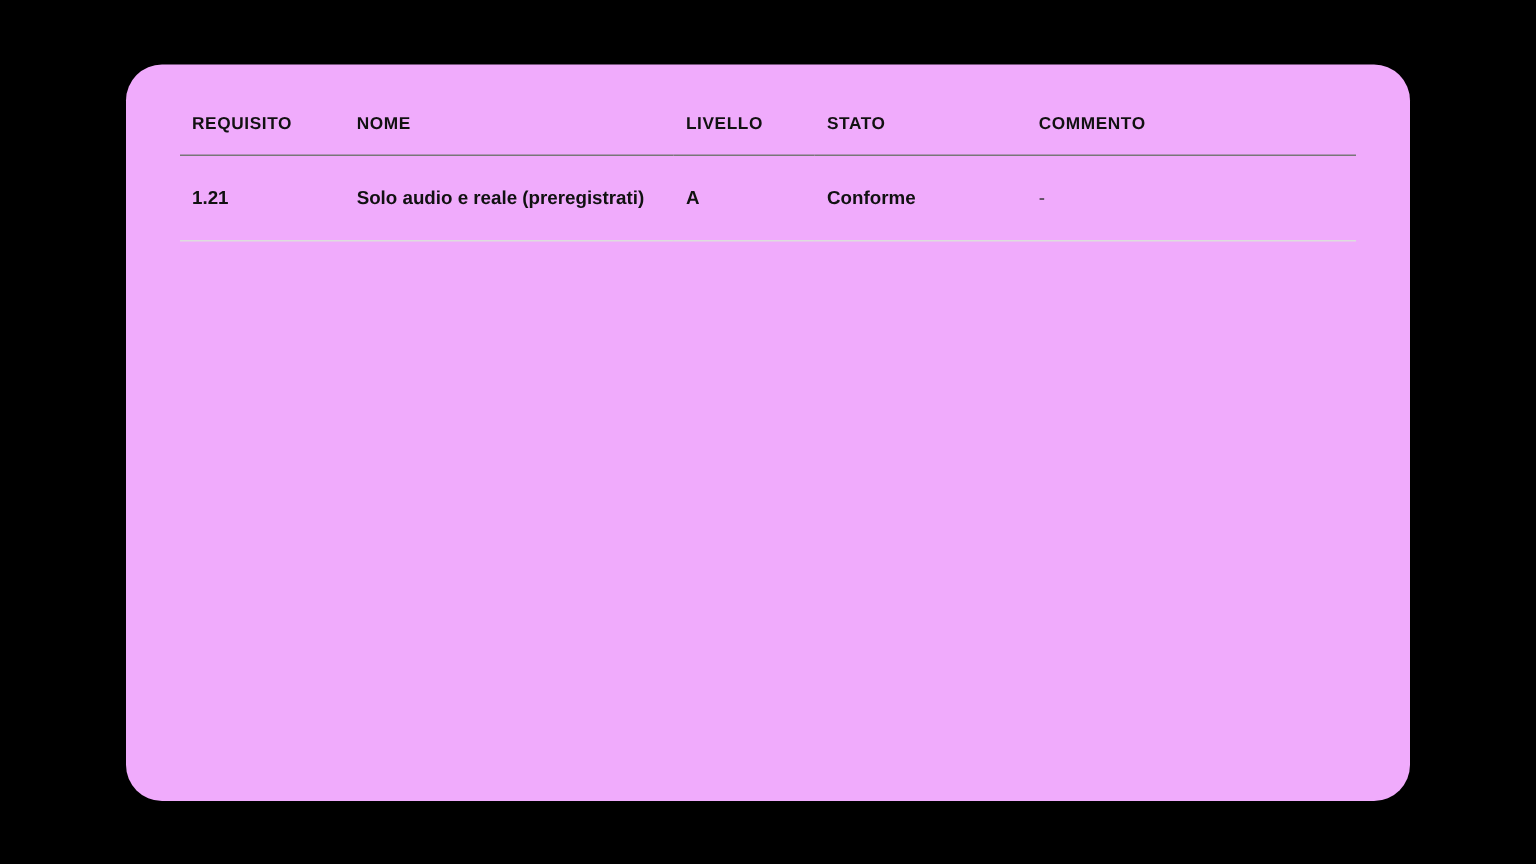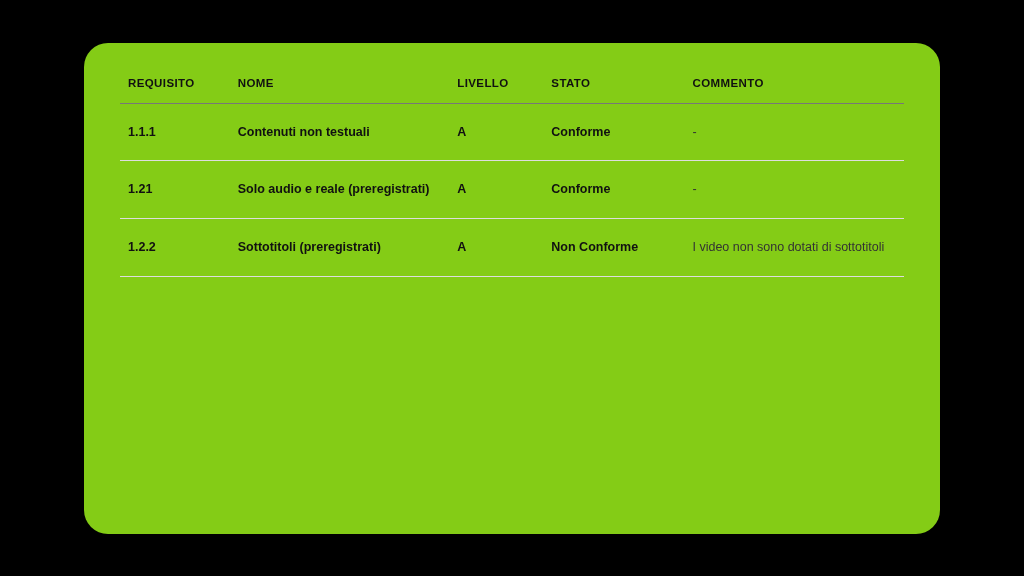--- a/index.html
+++ b/index.html
@@ -7,21 +7,21 @@
   body {
     background: #000;
     font-family: -apple-system, BlinkMacSystemFont, "Segoe UI", Arial, sans-serif;
     display: flex;
     align-items: center;
     justify-content: center;
   }
   .card {
     width: 856px;
     height: 491px;
-    background: #84cc16;
+    background: #f0abfc;
     border-radius: 24px;
     padding: 28px 36px 20px 36px;
     overflow: hidden;
   }
   table {
     width: 100%;
     border-collapse: collapse;
     table-layout: fixed;
   }
   thead th {
@@ -69,35 +69,21 @@
       <tr>
         <th>REQUISITO</th>
         <th>NOME</th>
         <th>LIVELLO</th>
         <th>STATO</th>
         <th>COMMENTO</th>
       </tr>
     </thead>
     <tbody>
       <tr>
-        <td class="req">1.1.1</td>
-        <td class="nome">Contenuti non testuali</td>
-        <td class="liv">A</td>
-        <td class="stato">Conforme</td>
-        <td class="comm">-</td>
-      </tr>
-      <tr>
         <td class="req">1.21</td>
         <td class="nome">Solo audio e reale (preregistrati)</td>
         <td class="liv">A</td>
         <td class="stato">Conforme</td>
         <td class="comm">-</td>
       </tr>
-      <tr>
-        <td class="req">1.2.2</td>
-        <td class="nome">Sottotitoli (preregistrati)</td>
-        <td class="liv">A</td>
-        <td class="stato">Non Conforme</td>
-        <td class="comm">I video non sono dotati di sottotitoli</td>
-      </tr>
     </tbody>
   </table>
 </div>
 
 </body></html>

